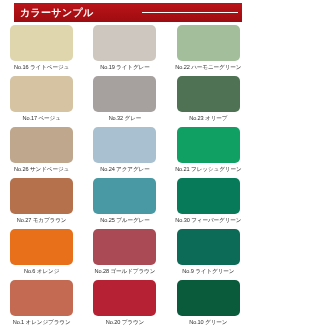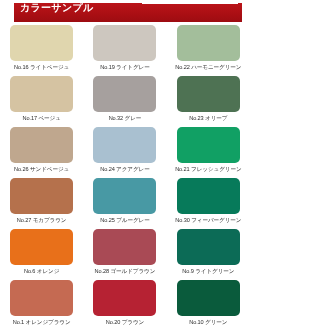--- a/index.html
+++ b/index.html
@@ -24,21 +24,21 @@
   
   .header-band {
     position: absolute;
     left: 14px;
     top: 3px;
     width: 228px;
     height: 19px;
     background: #b01116;
     background: linear-gradient(180deg, #bb1419 0%, #ab0f14 55%, #9d0c11 100%);
     display: flex;
-    align-items: flex-start;
+    align-items: center;
     box-sizing: border-box;
     padding-left: 6px;
     gap: 42px;
   }
   .header-title {
     color: #ffffff;
     font-size: 10px;
     font-weight: bold;
     letter-spacing: 0.3px;
     white-space: nowrap;

